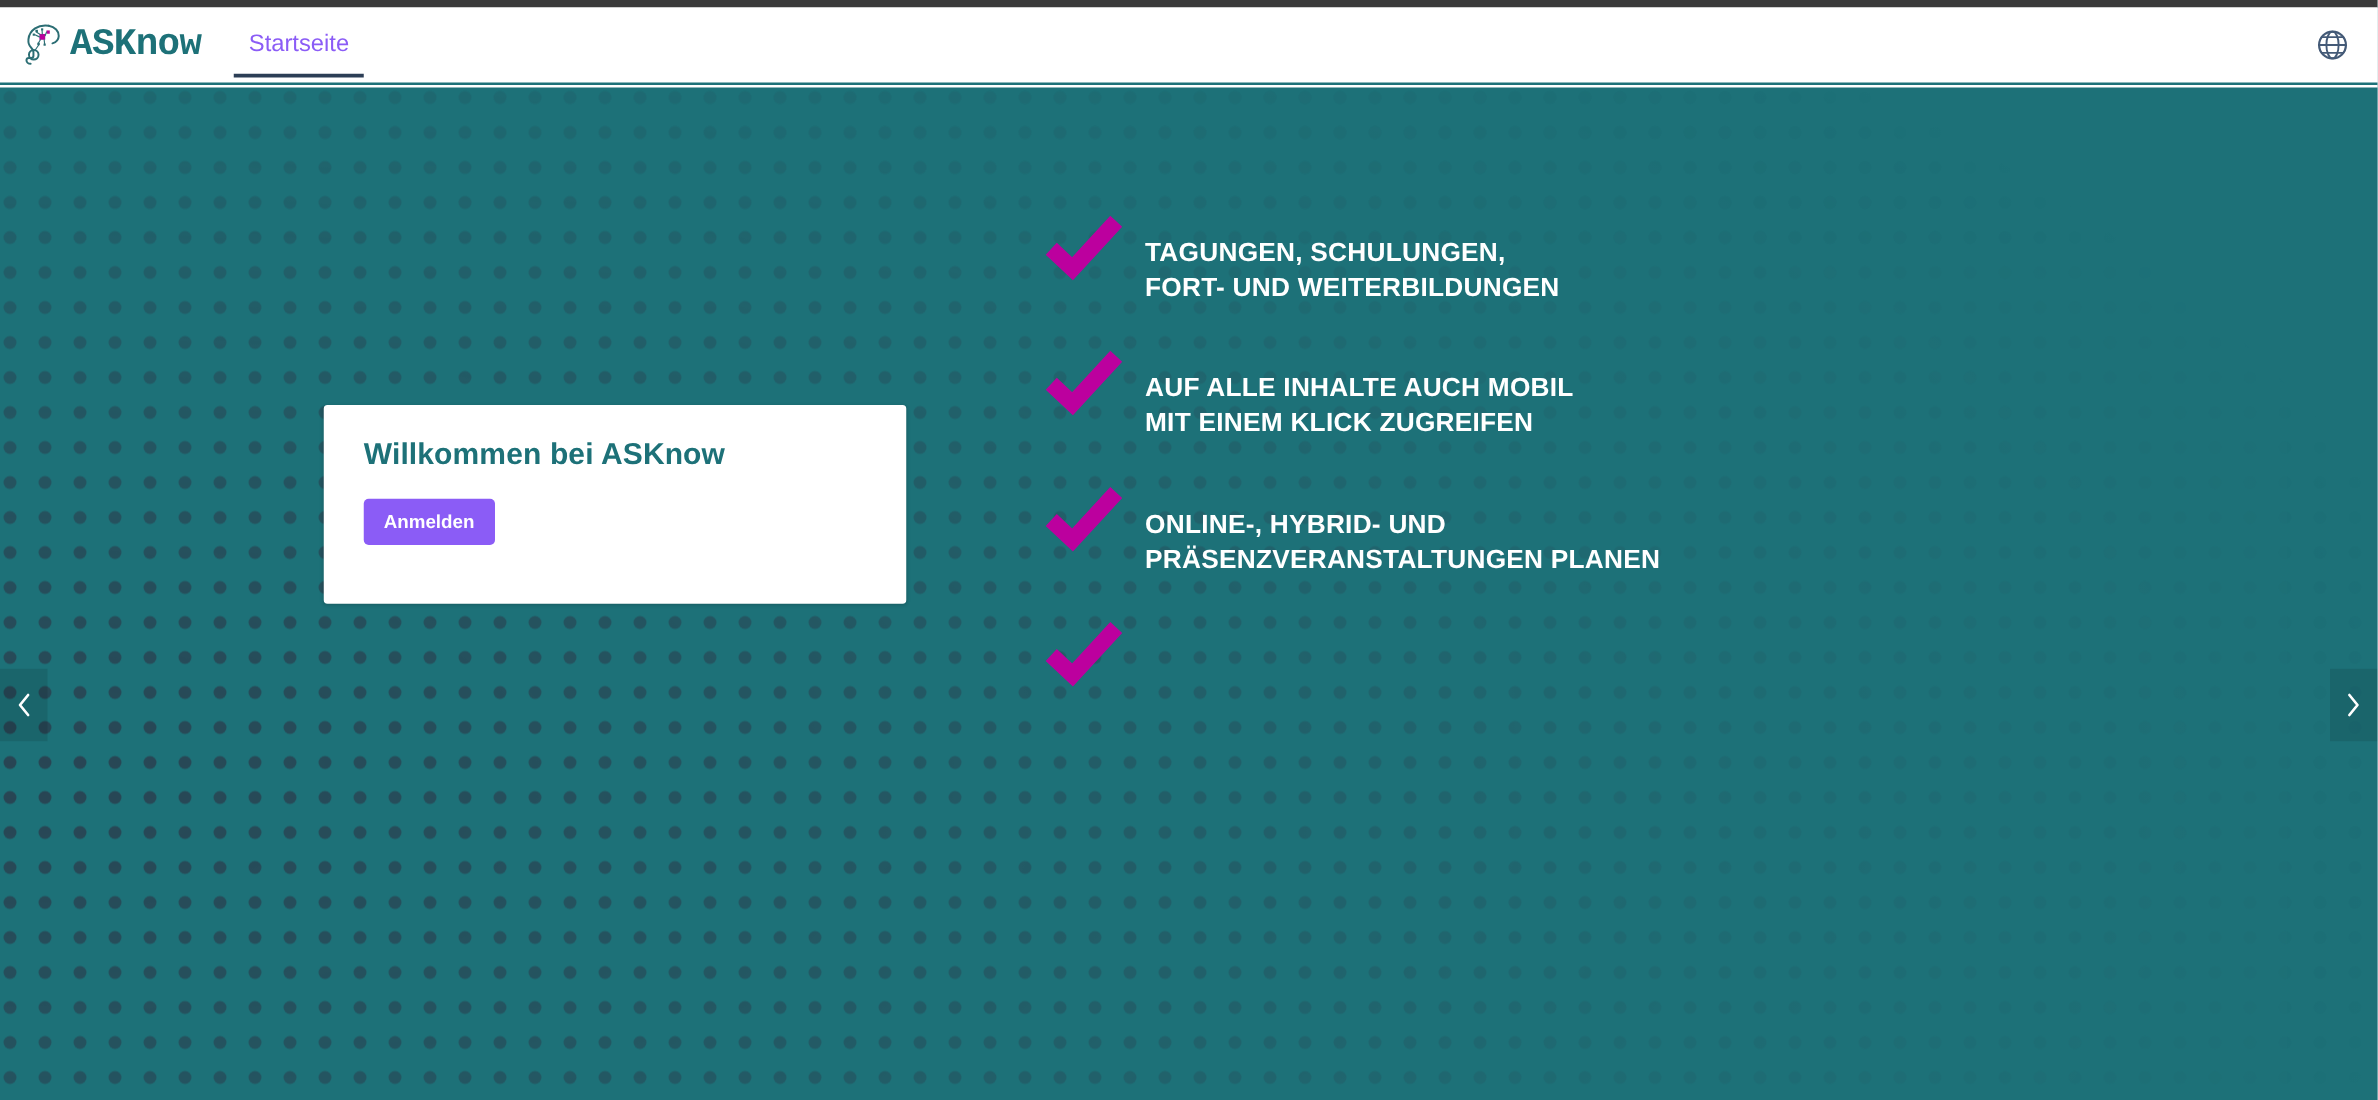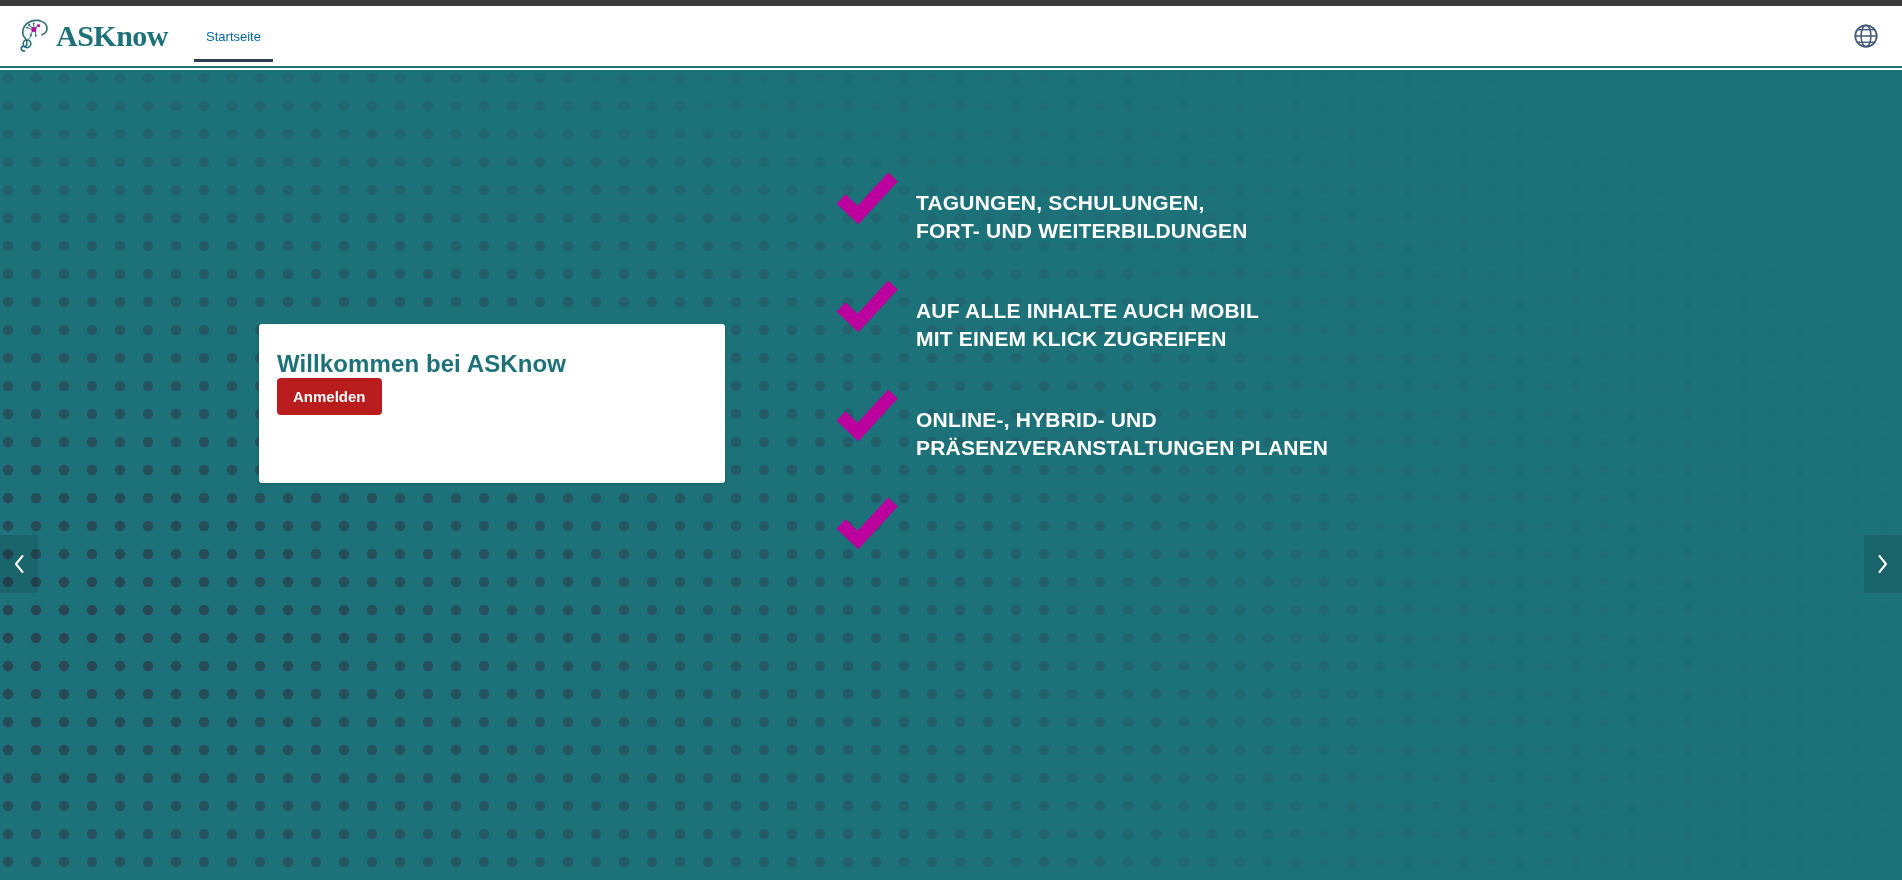--- a/index.html
+++ b/index.html
@@ -29,32 +29,32 @@
   .logo-wrap {
     display: flex; align-items: center;
     margin-left: 14px;
     height: 100%;
   }
   .logo-mark { width: 40px; height: 40px; display: block; }
   .logo-text {
     font-size: 30px; font-weight: bold;
     color: #1D7178; letter-spacing: -0.5px;
     margin-left: 2px;
-    font-family: Liberation Serif, serif;
+    font-family: Liberation Mono, monospace;
   }
   .nav {
     display: flex; align-items: stretch; height: 100%;
     margin-left: 26px;
   }
   .nav-item {
     position: relative;
     display: flex; align-items: center;
     padding: 0 12px;
-    font-size: 13px;
-    color: #0369a1;
+    font-size: 19px;
+    color: #8b5cf6;
     cursor: pointer;
     font-family: "Liberation Sans", sans-serif;
   }
   .nav-item.active::after {
     content: "";
     position: absolute; left: 0; right: 0; bottom: 4px;
     height: 3px; background: #2c3e56;
   }
   .header-right {
     margin-left: auto; margin-right: 22px;
@@ -75,31 +75,32 @@
   }
 
   
   .welcome-card {
     position: absolute;
     left: 259px; top: 254px;
     width: 466px; height: 159px;
     background: #ffffff;
     border-radius: 3px;
     box-shadow: 0 1px 3px rgba(0,0,0,0.18);
-    padding: 26px 22px 0 18px;
+    padding: 26px 22px 0 32px;
   }
   .welcome-title {
     font-size: 24px; font-weight: bold;
     color: #1D7178;
     font-family: "Liberation Sans", sans-serif;
     letter-spacing: 0.1px;
   }
   .login-btn {
     display: inline-block;
-    background: #b91c1c;
+    margin-top: 21px;
+    background: #8b5cf6;
     color: #ffffff;
     border: none; border-radius: 4px;
     font-size: 15px; font-weight: bold;
     padding: 10px 16px;
     cursor: pointer;
     font-family: "Liberation Sans", sans-serif;
   }
 
   
   .features {

